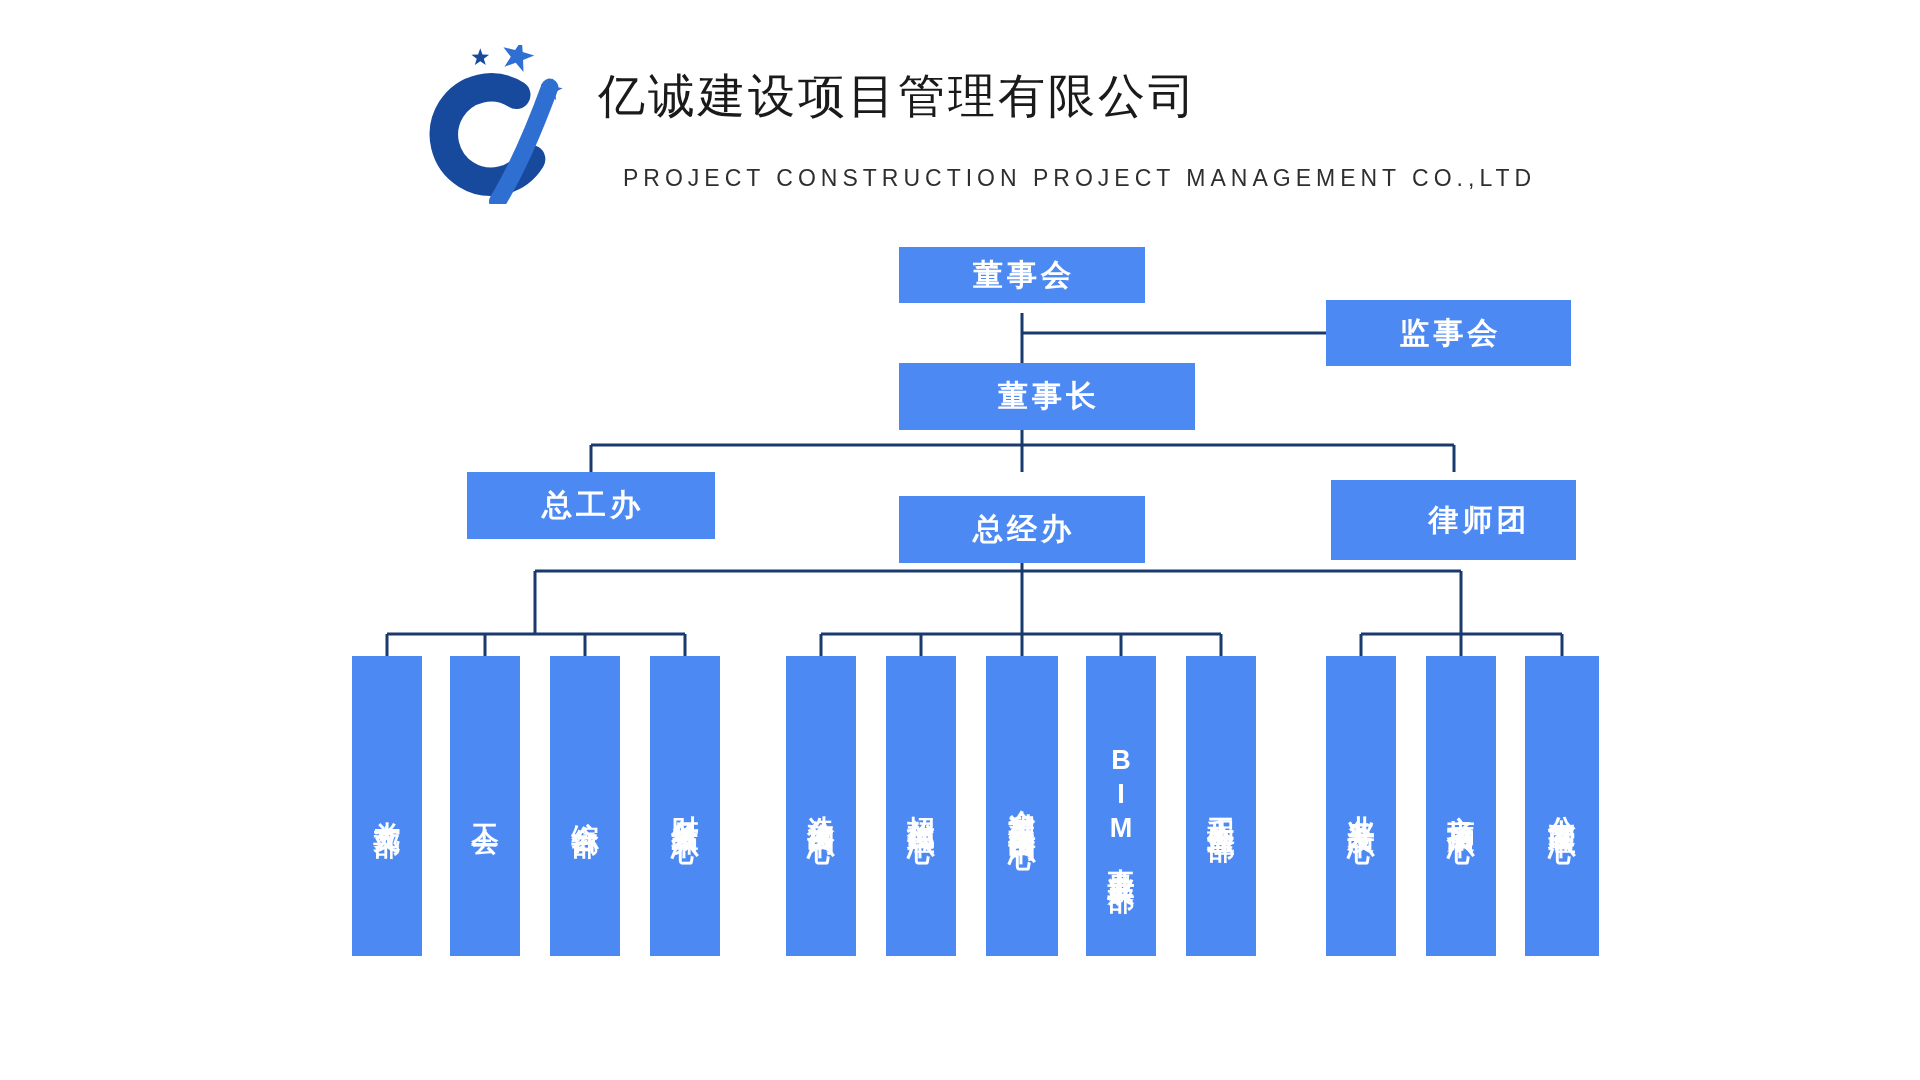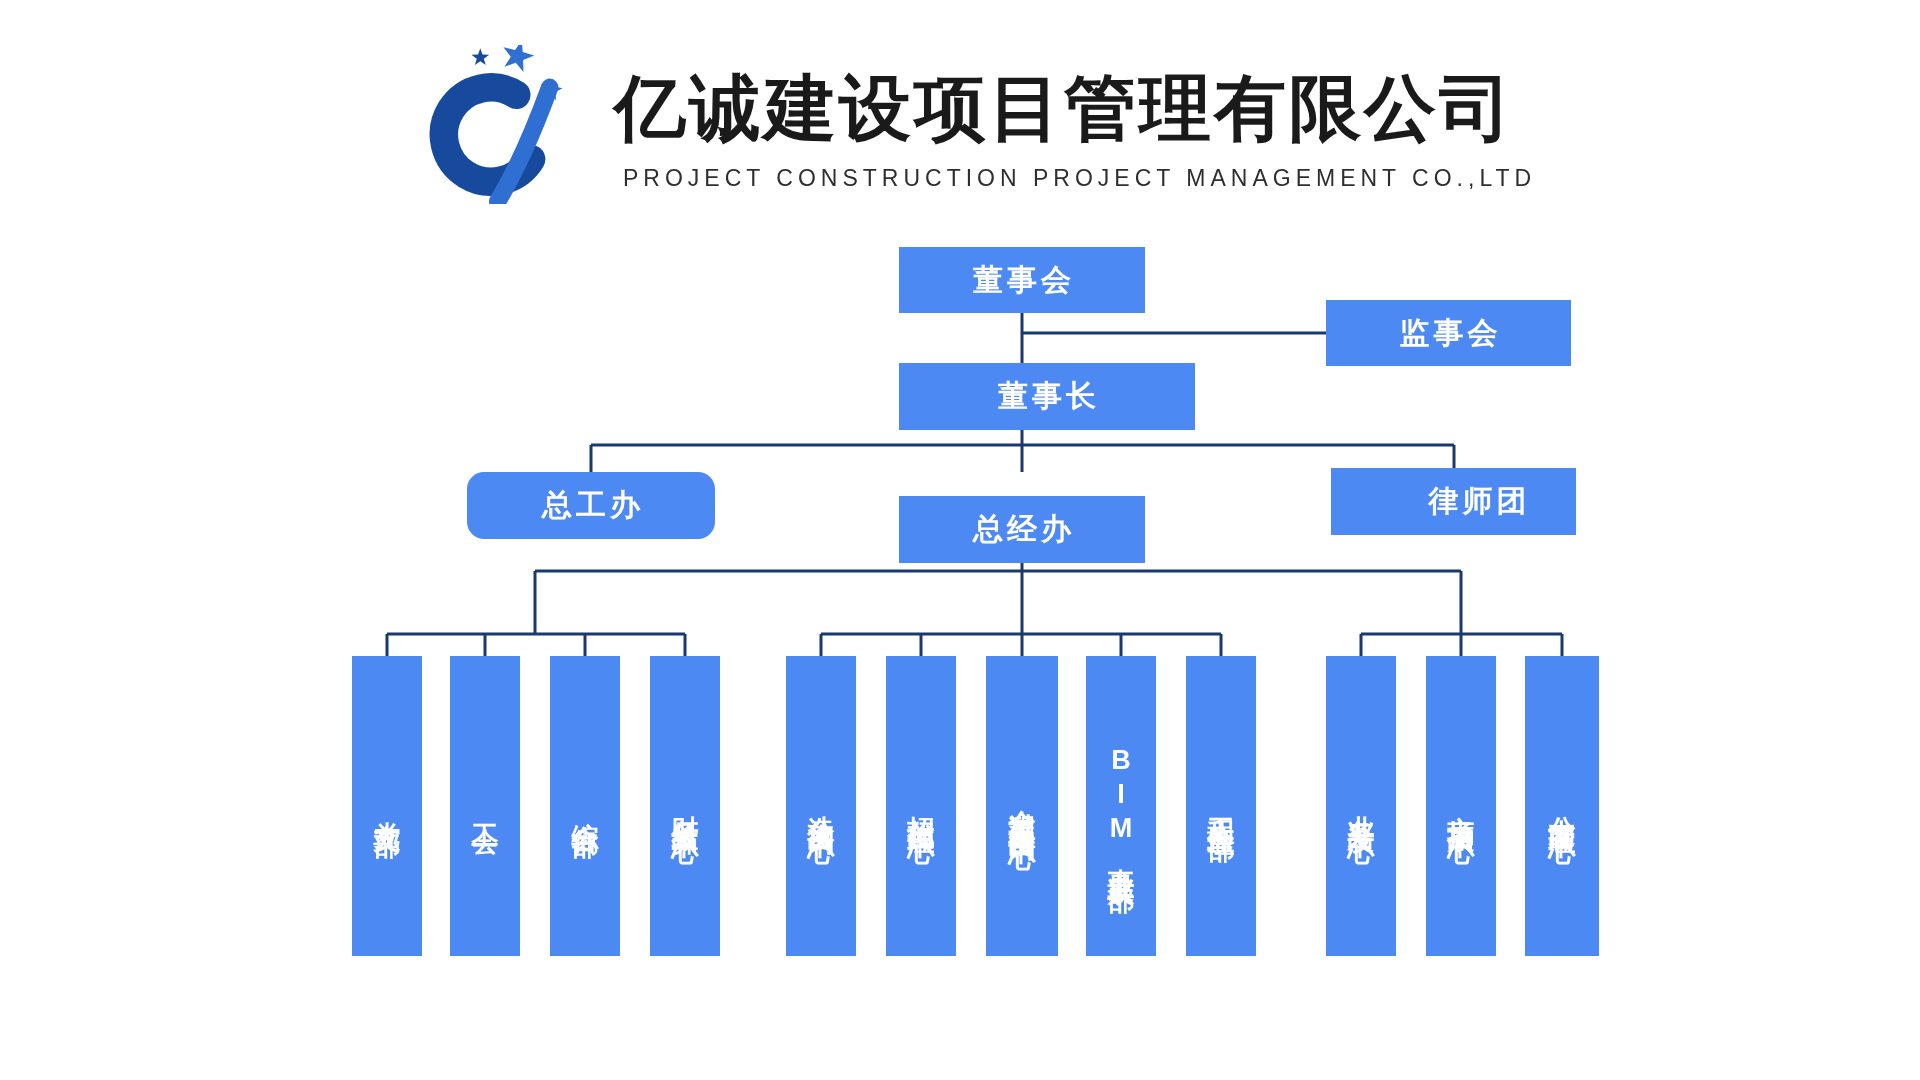--- a/index.html
+++ b/index.html
@@ -15,22 +15,22 @@
     position:relative;width:1920px;height:1080px;background:#ffffff;overflow:hidden;
     font-family:"Liberation Sans","DejaVu Sans",sans-serif;
   }
   
   .logo{position:absolute;left:422px;top:45px;width:155px;height:159px;}
   .logo .arc{stroke:var(--logo-dark-blue);}
   .logo .swoosh{stroke:var(--logo-light-blue);}
   .logo .star-dark{fill:var(--logo-dark-blue);}
   .logo .star-light{fill:var(--logo-light-blue);}
   .title-zh{
-    position:absolute;left:614px;top:72px;
-    font-size:72px;font-weight:700;color:var(--title-black);
+    position:absolute;left:598px;top:72px;
+    font-size:47px;font-weight:400;color:var(--title-black);
     letter-spacing:3px;line-height:1;white-space:nowrap;
   }
   .title-en{
     position:absolute;left:623px;top:165px;
     font-size:23px;font-weight:500;color:#2e2e2e;
     letter-spacing:5px;white-space:nowrap;
   }
   
   .lines{position:absolute;left:0;top:0;width:1920px;height:1080px;pointer-events:none;}
   .lines path{stroke:var(--line-navy);stroke-width:3;fill:none;}
@@ -84,26 +84,26 @@
              M821 634 H1221
              M821 634 V656
              M921 634 V656
              M1121 634 V656
              M1221 634 V656
              M1361 634 H1562
              M1361 634 V656
              M1562 634 V656"></path>
   </svg>
 
-  <div class="hnode" style="left:899px;top:247px;width:246px;height:66px;">董事会</div>
+  <div class="hnode" style="left:899px;top:247px;width:246px;height:56px;">董事会</div>
   <div class="hnode" style="left:1326px;top:300px;width:245px;height:66px;">监事会</div>
   <div class="hnode" style="left:899px;top:363px;width:296px;height:67px;">董事长</div>
-  <div class="hnode" style="left:467px;top:472px;width:248px;height:67px;border-radius:17px;">总工办</div>
+  <div class="hnode" style="left:467px;top:472px;width:248px;height:67px;">总工办</div>
   <div class="hnode" style="left:899px;top:472px;width:246px;height:67px;margin-top:24px;">总经办</div>
-  <div class="hnode" style="left:1331px;top:468px;width:245px;height:67px;padding-left:48px;">律师团</div>
+  <div class="hnode" style="left:1331px;top:480px;width:245px;height:80px;padding-left:48px;">律师团</div>
 
   <div class="vnode" style="left:352px;">党支部</div>
   <div class="vnode" style="left:450px;">工会</div>
   <div class="vnode" style="left:550px;">综合部</div>
   <div class="vnode" style="left:650px;">财务结算中心</div>
 
   <div class="vnode" style="left:786px;">造价咨询中心</div>
   <div class="vnode" style="left:886px;">招标代理中心</div>
   <div class="vnode" style="left:986px;width:72px;">全过程工程咨询中心</div>
   <div class="vnode" style="left:1086px;">BIM事业发展部</div>

